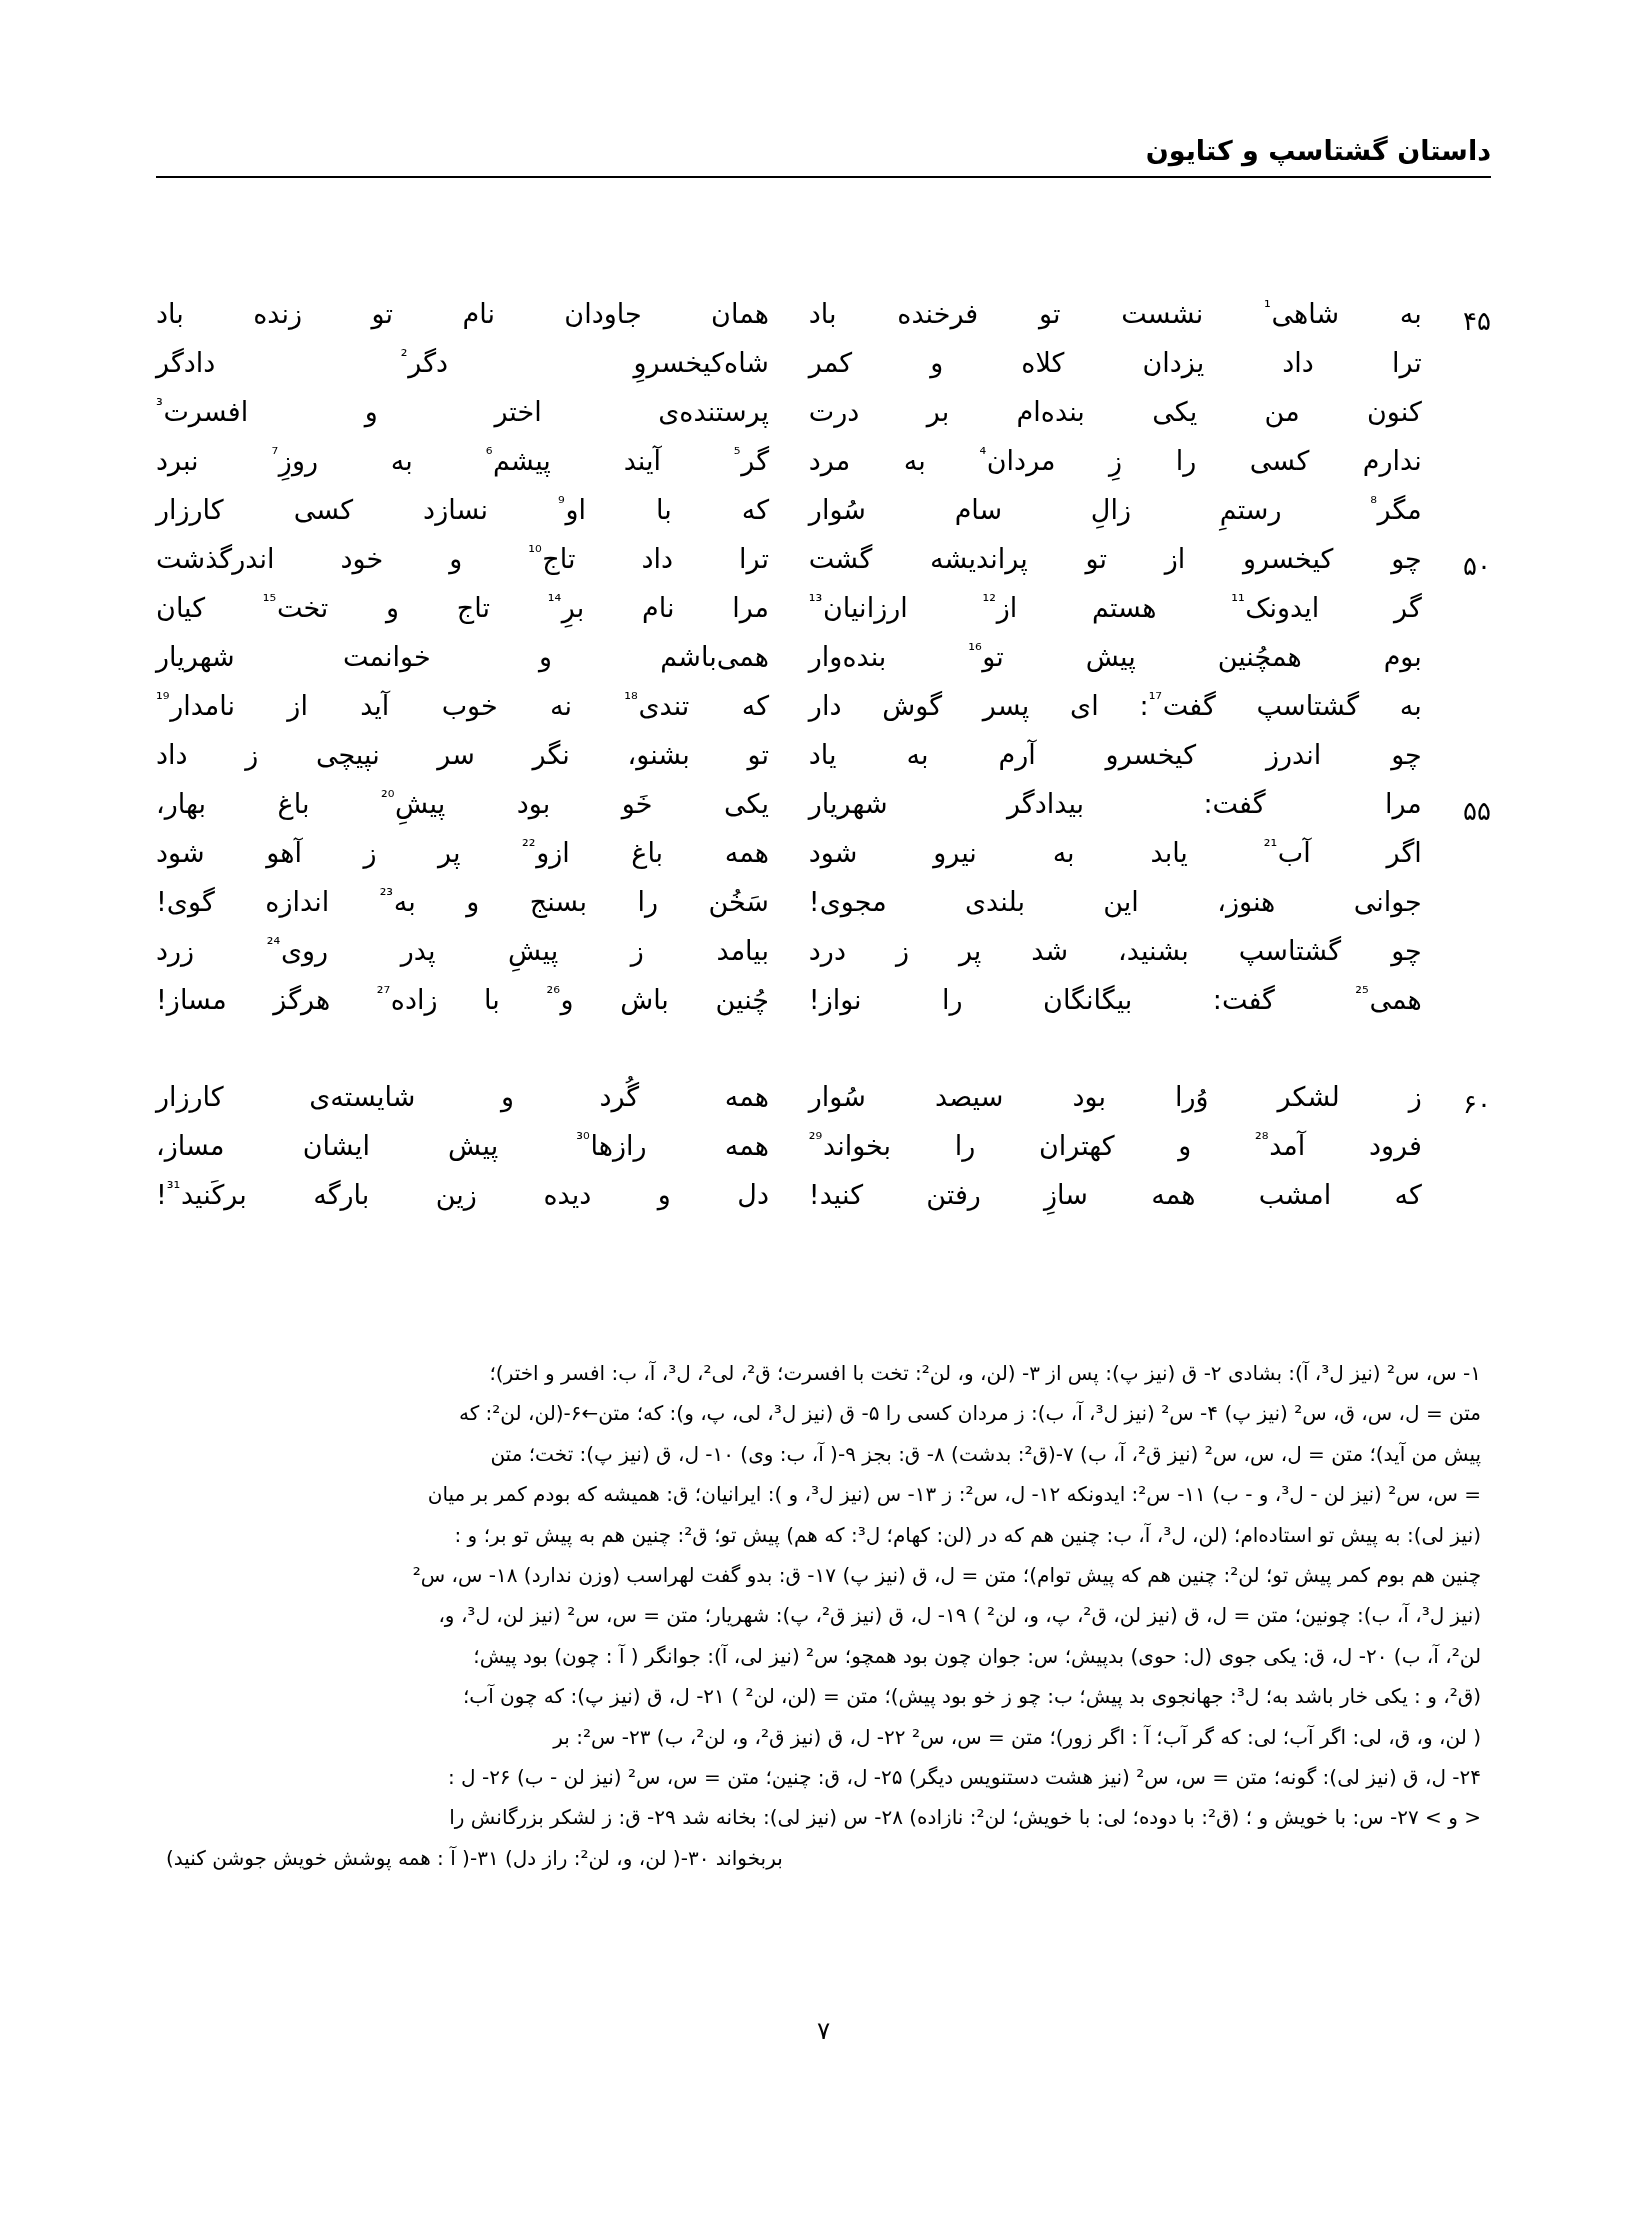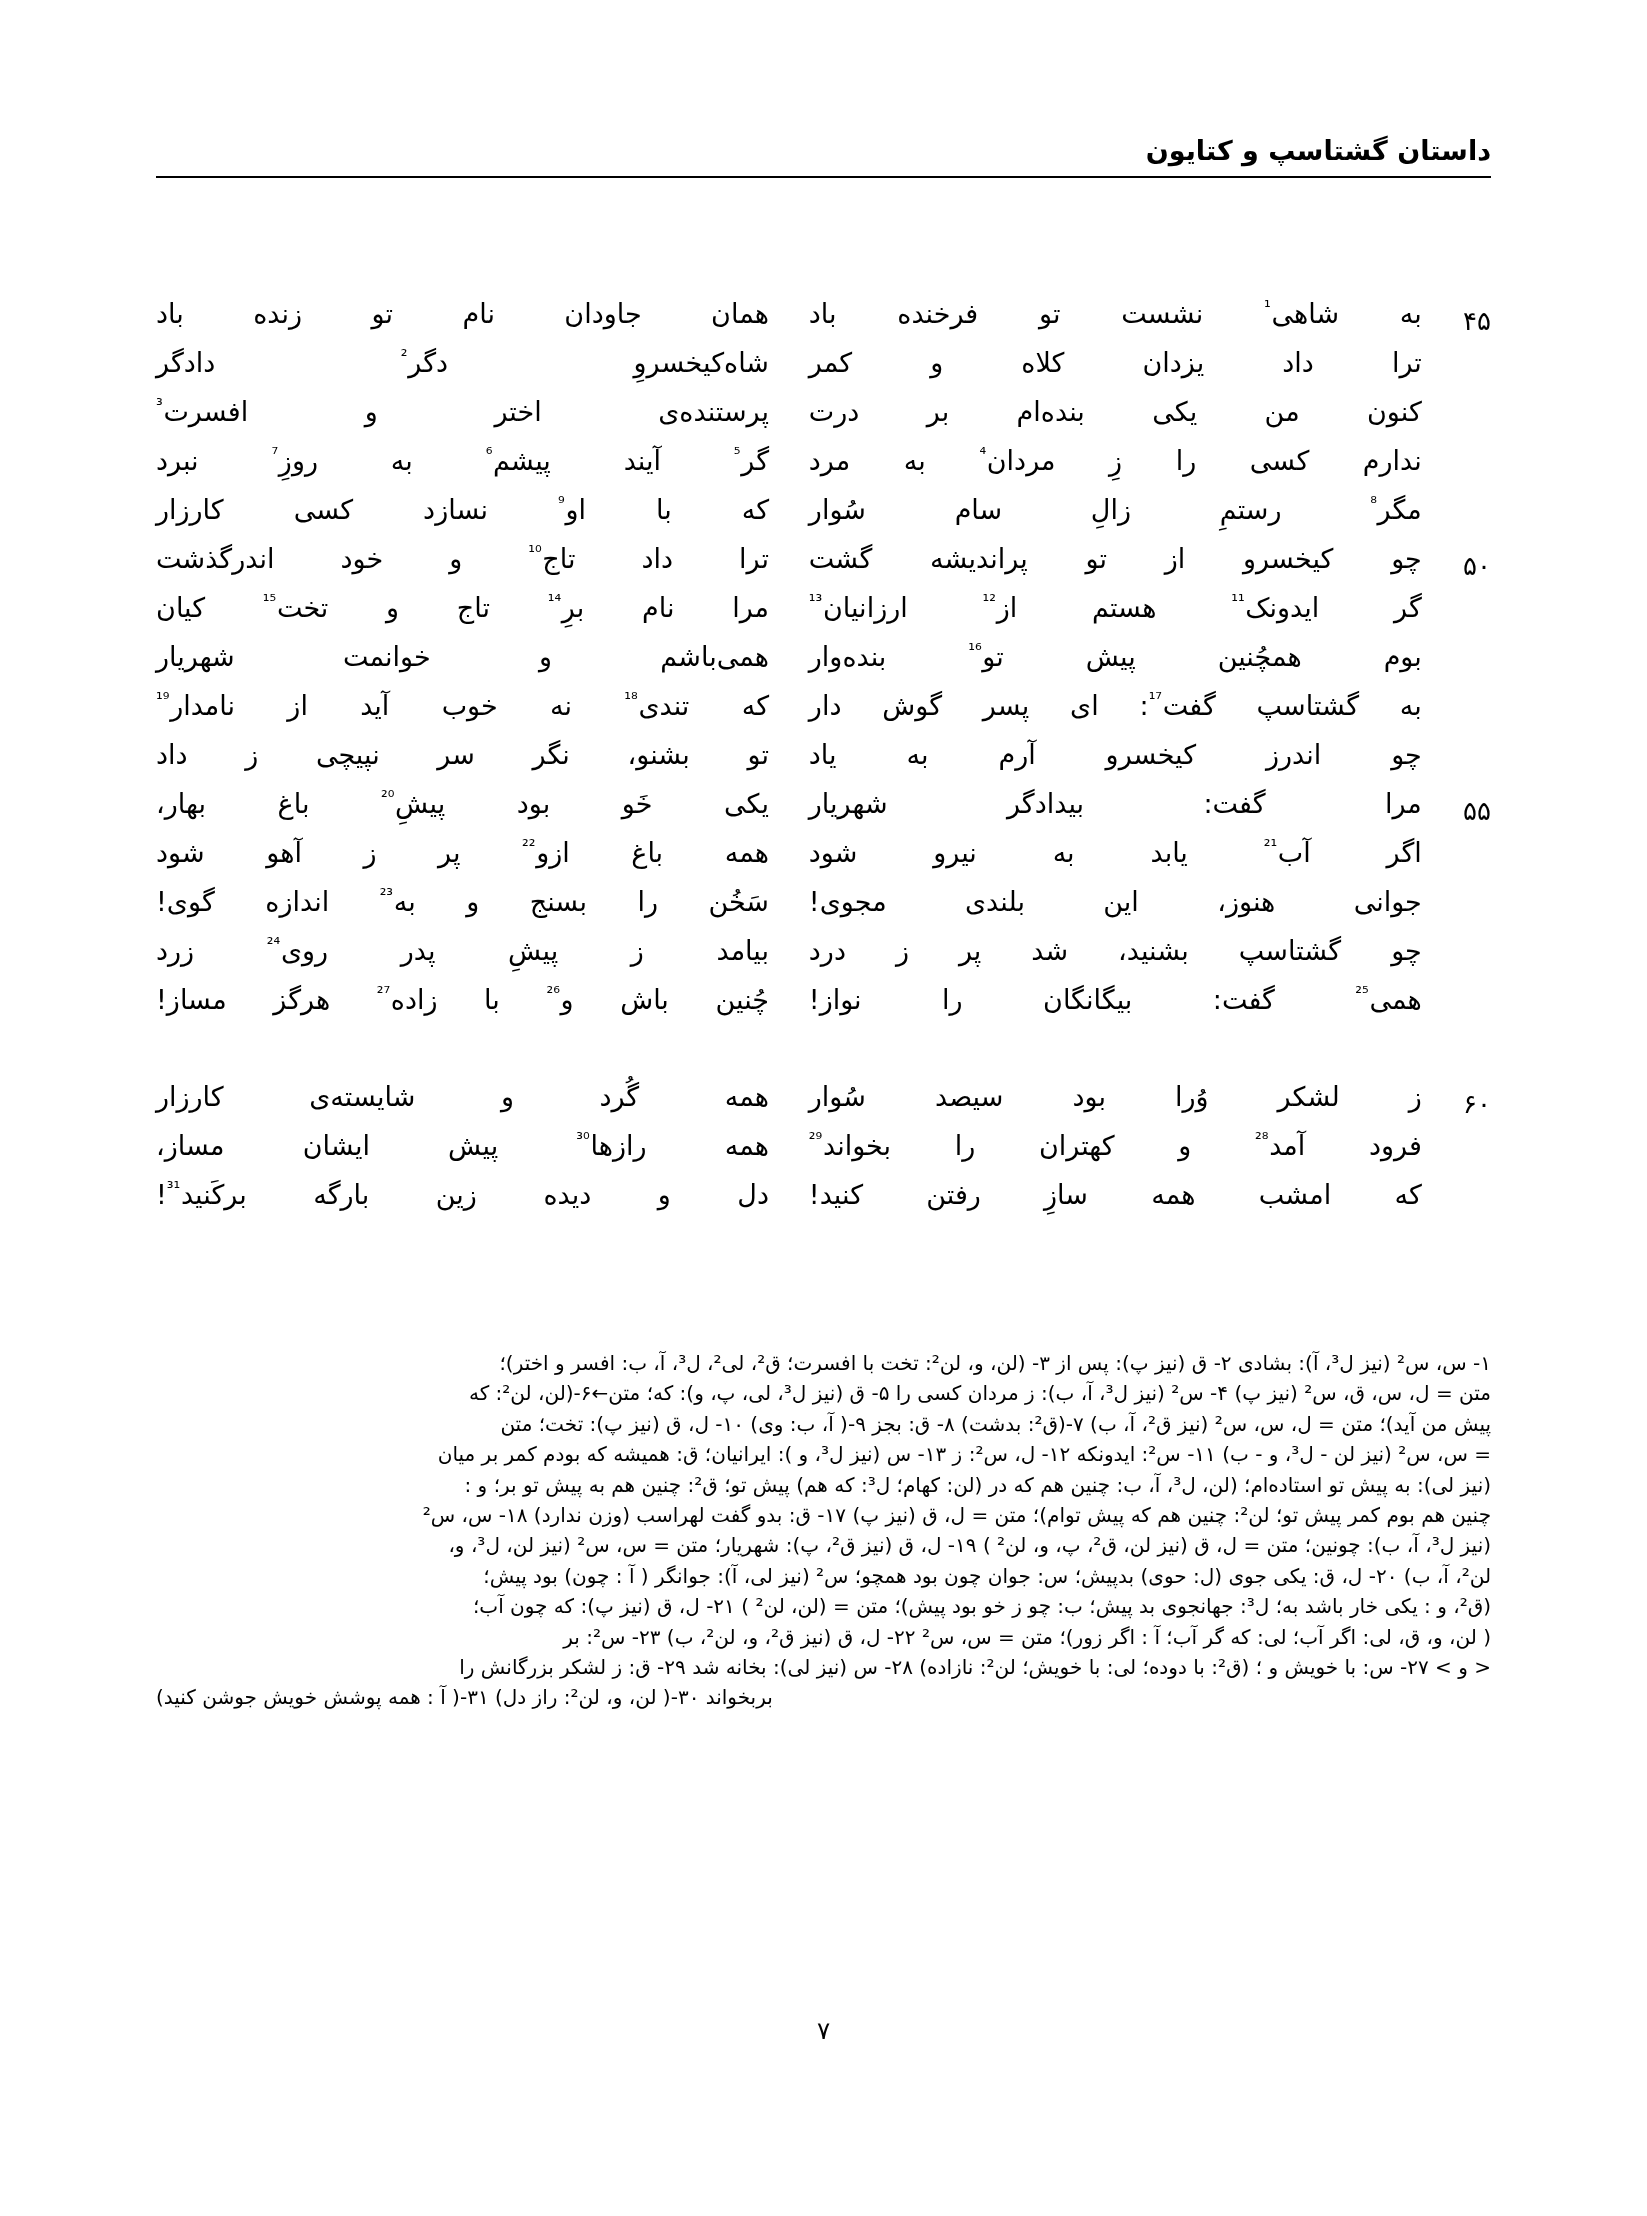--- a/index.html
+++ b/index.html
@@ -121,21 +121,21 @@
     top: 1348px;
     right: 156px;
     left: 156px;
     font-size: 20px;
     line-height: 1.52;
     text-align: justify;
     text-align-last: right;
     direction: rtl;
   }
   .apparatus p {
-    margin: 0;
+    margin: 10px;
     padding: 0;
   }
   .ap-last {
     text-align: right;
     text-align-last: left;
   }
 
   
   .folio {
     position: absolute;
@@ -573,20 +573,21 @@
       <p>۱- س، س² (نیز ل³، آ): بشادی  ۲- ق (نیز پ): پس از ۳- (لن، و، لن²: تخت با افسرت؛ ق²، لی²، ل³، آ، ب: افسر و اختر)؛</p>
       <p>متن = ل، س، ق، س² (نیز پ)  ۴- س² (نیز ل³، آ، ب): ز مردان کسی را  ۵- ق (نیز ل³، لی، پ، و): که؛ متن←۶-(لن، لن²: که</p>
       <p>پیش من آید)؛ متن = ل، س، س² (نیز ق²، آ، ب) ۷-(ق²: بدشت)  ۸- ق: بجز  ۹-( آ، ب: وی)  ۱۰- ل، ق (نیز پ): تخت؛ متن</p>
       <p>= س، س² (نیز لن - ل³، و - ب)  ۱۱- س²: ایدونکه ۱۲- ل، س²: ز  ۱۳- س (نیز ل³، و ): ایرانیان؛ ق: همیشه که بودم کمر بر میان</p>
       <p>(نیز لی): به پیش تو استاده‌ام؛ (لن، ل³، آ، ب: چنین هم که در (لن: کهام؛ ل³: که هم) پیش تو؛ ق²: چنین هم به پیش تو بر؛ و :</p>
       <p>چنین هم بوم کمر پیش تو؛ لن²: چنین هم که پیش توام)؛ متن = ل، ق (نیز پ)  ۱۷- ق: بدو گفت لهراسب (وزن ندارد)  ۱۸- س، س²</p>
       <p>(نیز ل³، آ، ب): چونین؛ متن = ل، ق (نیز لن، ق²، پ، و، لن² )  ۱۹- ل، ق (نیز ق²، پ): شهریار؛ متن = س، س² (نیز لن، ل³، و،</p>
       <p>لن²، آ، ب)  ۲۰- ل، ق: یکی جوی (ل: حوی) بدپیش؛ س: جوان چون بود همچو؛ س² (نیز لی، آ): جوانگر ( آ : چون) بود پیش؛</p>
       <p>(ق²، و : یکی خار باشد به؛ ل³: جهانجوی بد پیش؛ ب: چو ز خو بود پیش)؛ متن = (لن، لن² )  ۲۱- ل، ق (نیز پ): که چون آب؛</p>
       <p>( لن، و، ق، لی: اگر آب؛ لی: که گر آب؛ آ : اگر زور)؛ متن = س، س²  ۲۲- ل، ق (نیز ق²، و، لن²، ب)  ۲۳- س²: بر</p>
+      <p>۲۴- ل، ق (نیز لی): گونه؛ متن = س، س² (نیز هشت دستنویس دیگر) ۲۵- ل، ق: چنین؛ متن = س، س² (نیز لن - ب)  ۲۶- ل :</p>
       <p>&lt; و &gt; ۲۷- س: با خویش و ؛ (ق²: با دوده؛ لی: با خویش؛ لن²: نازاده)  ۲۸- س (نیز لی): بخانه شد  ۲۹- ق: ز لشکر بزرگانش را</p>
       <p class="ap-last">بربخواند ۳۰-( لن، و، لن²: راز دل)  ۳۱-( آ : همه پوشش خویش جوشن کنید)</p>
     </div>
 
   <div class="folio">۷</div>
 
 </div>
 
 
 </body></html>

